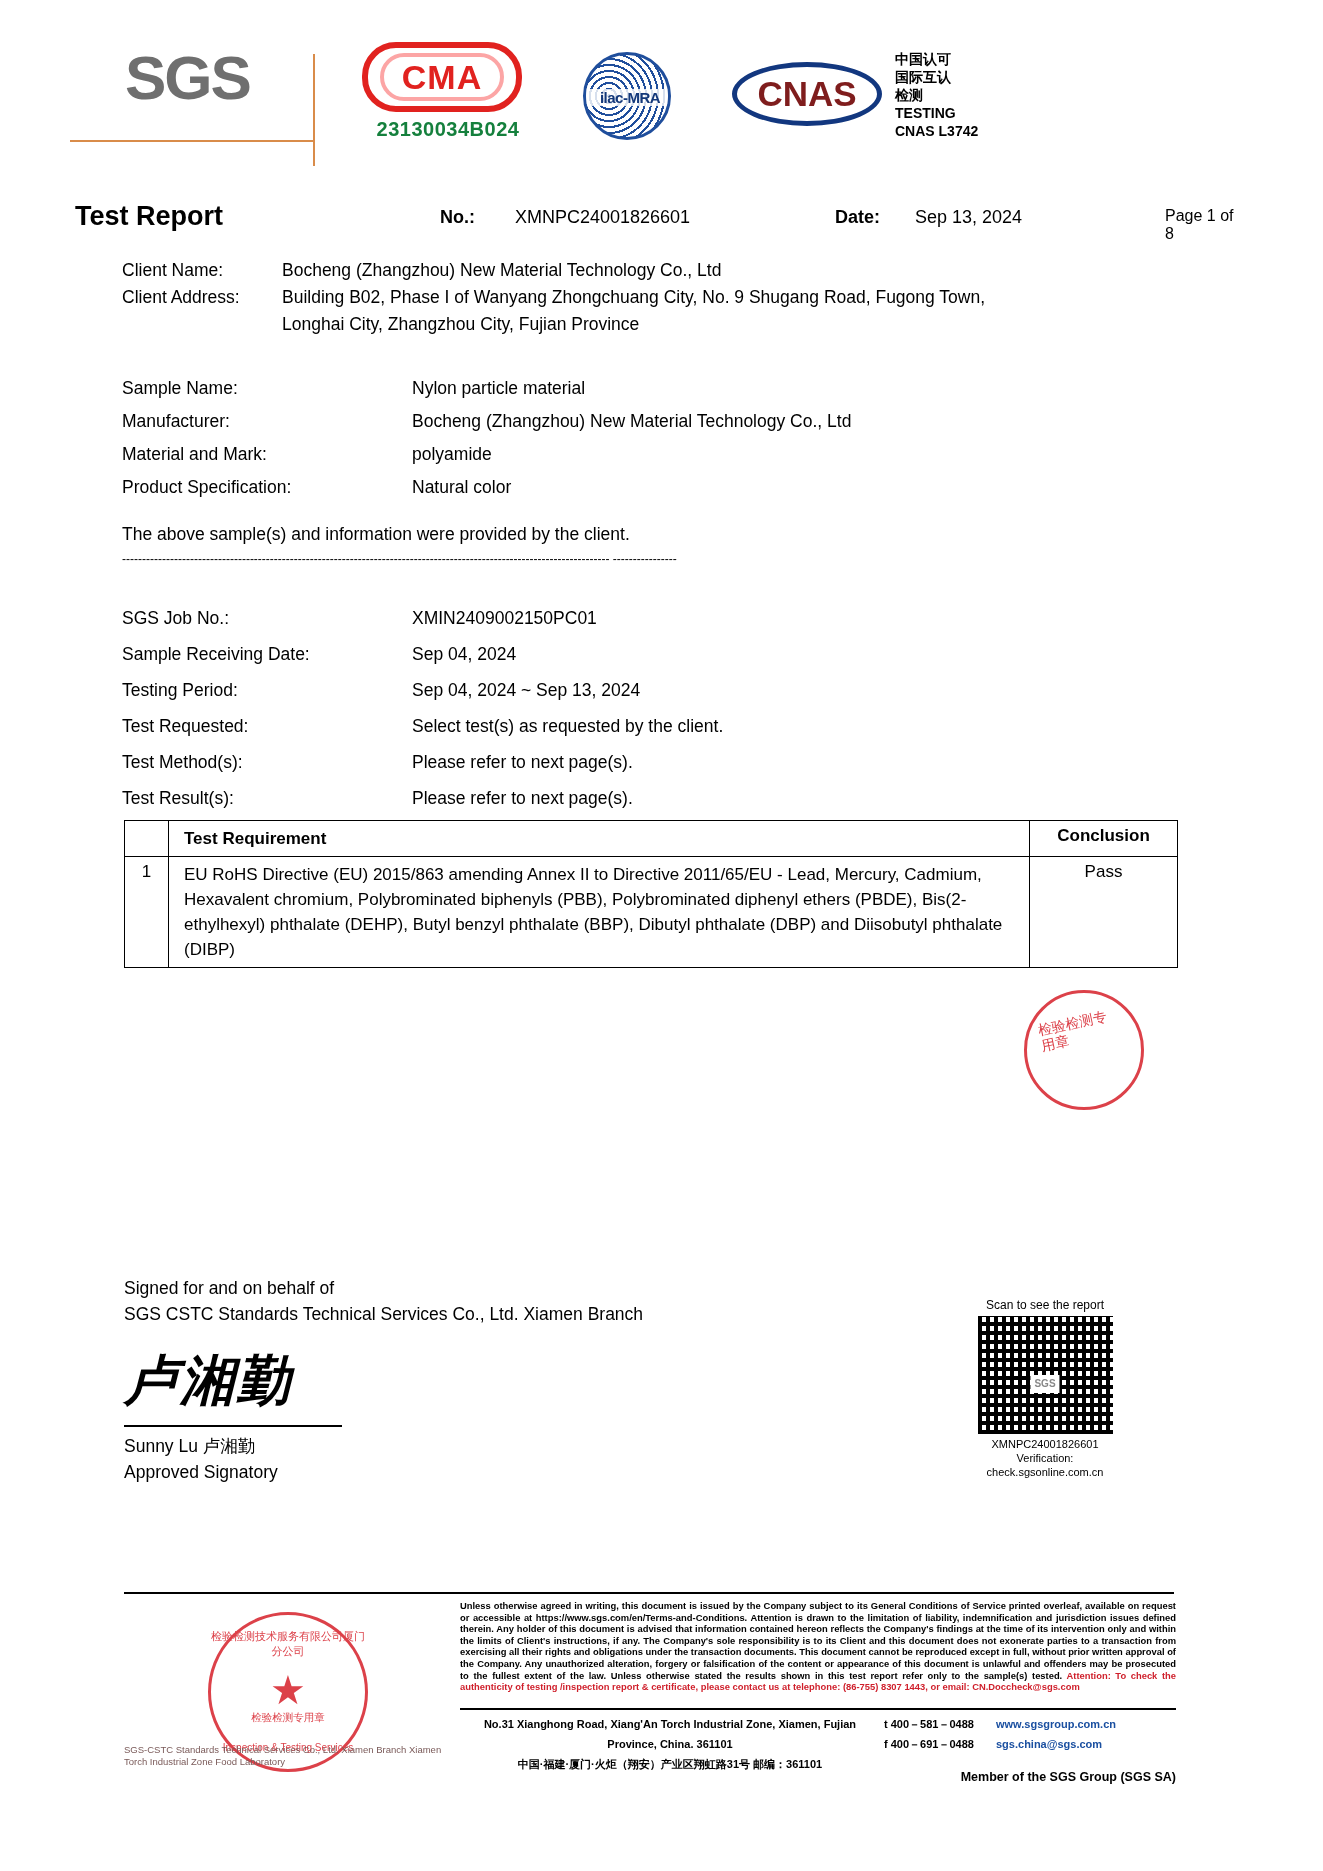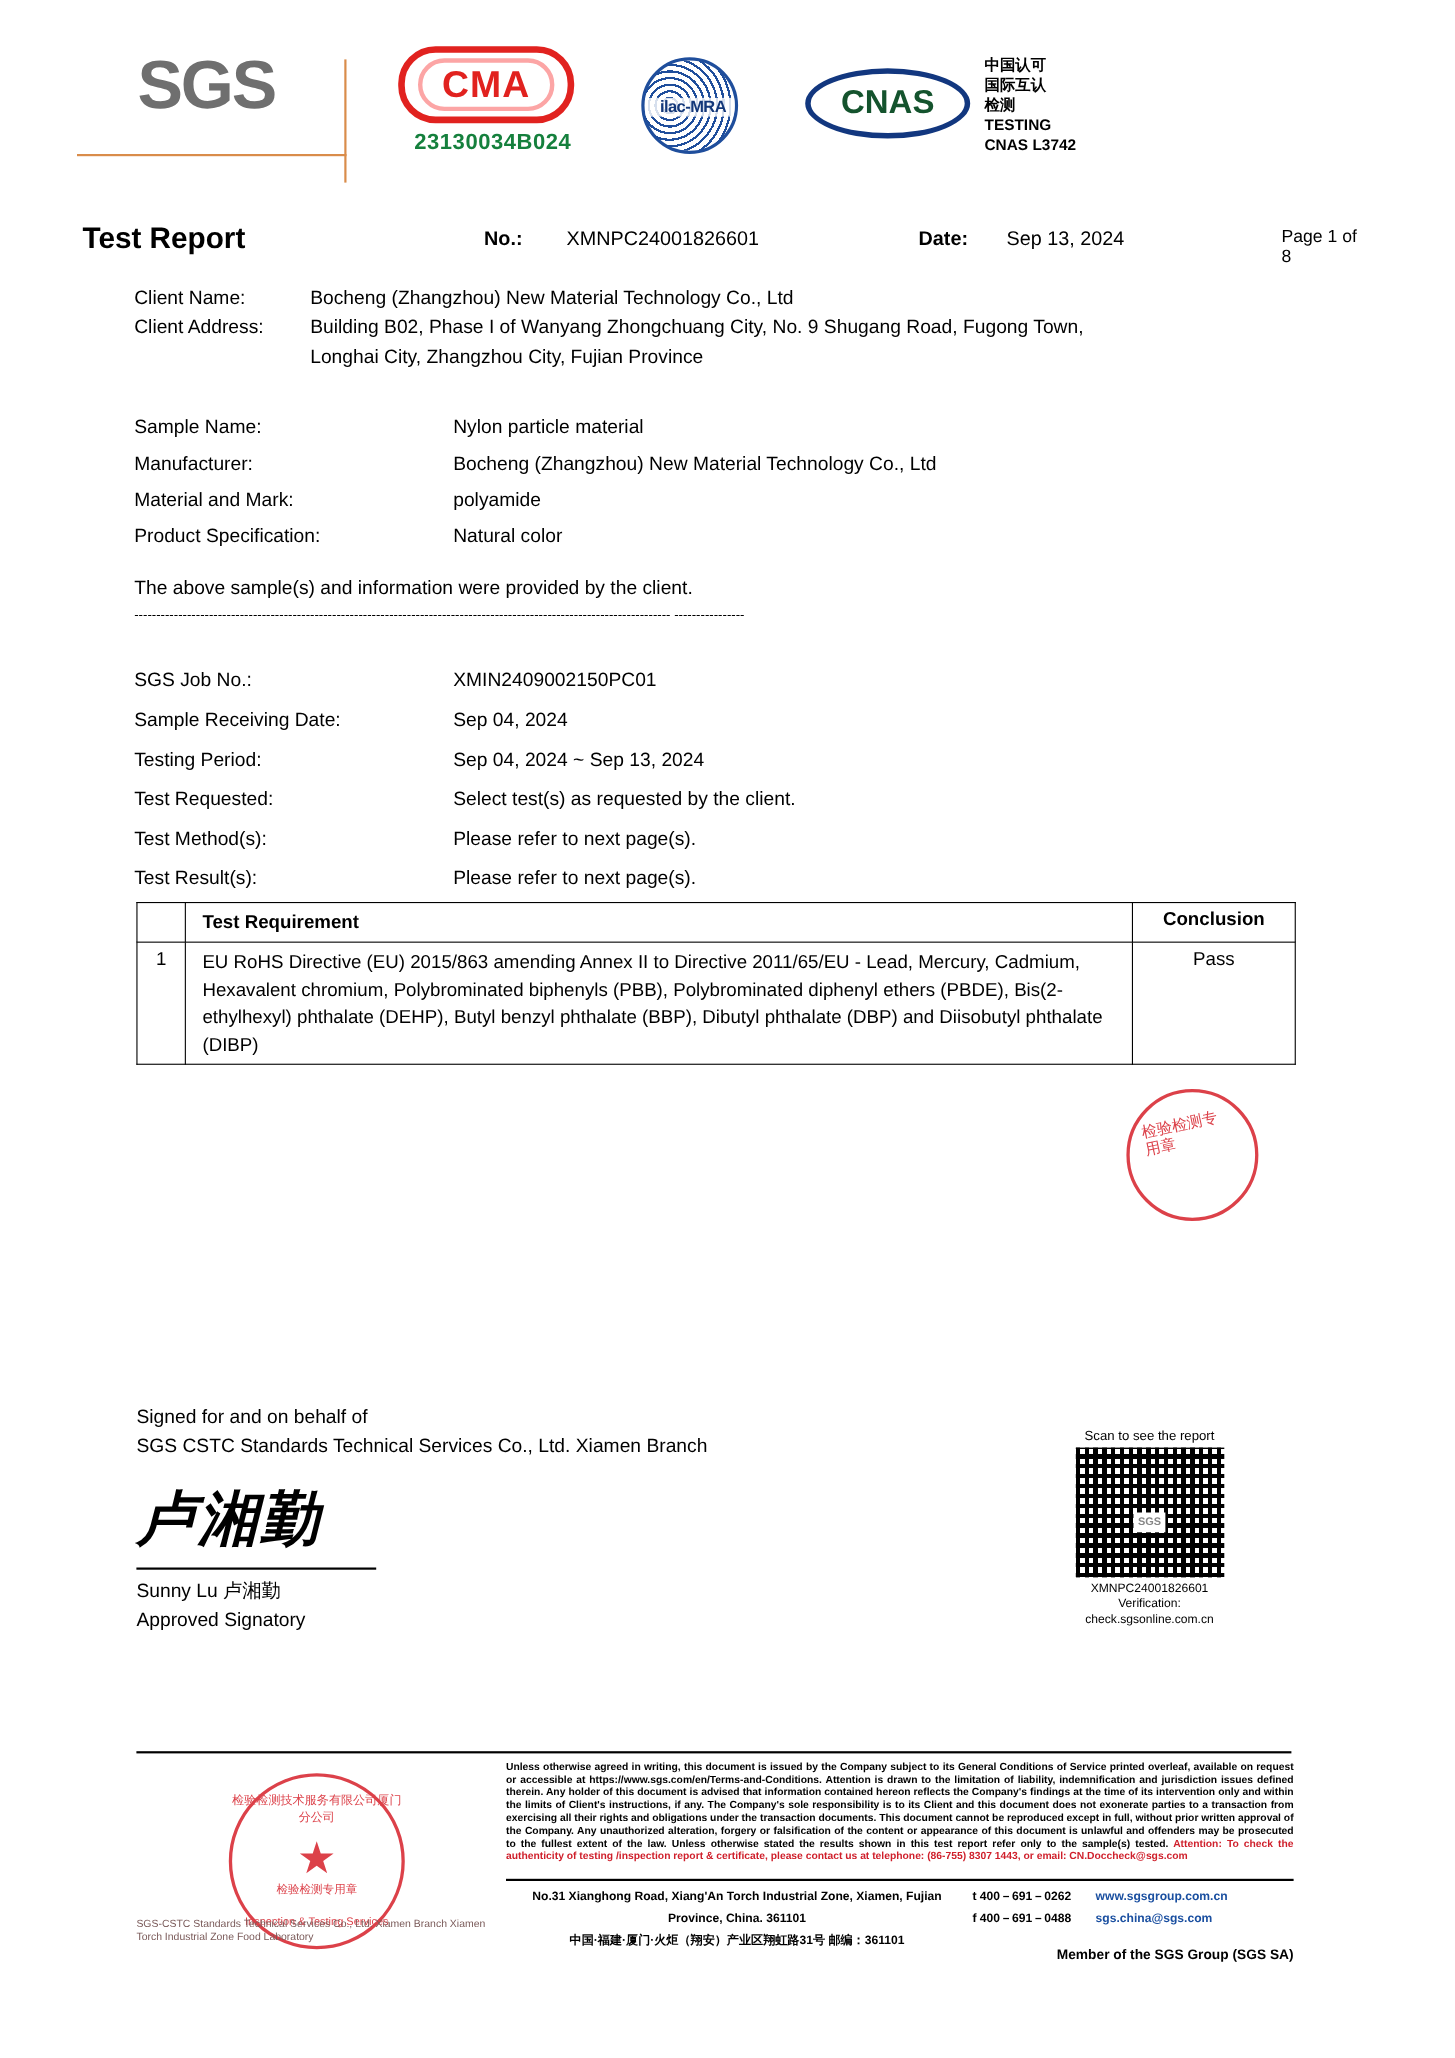--- a/index.html
+++ b/index.html
@@ -139,23 +139,23 @@
     position: absolute;
     left: 0; top: 14px;
     width: 150px; height: 64px;
     border: 5px solid #12377f;
     border-radius: 50%;
     display: flex;
     align-items: center;
     justify-content: center;
   }
   .cnas-oval span {
-    font-size: 30px;
-    font-weight: bold;
-    color: #14532d;
+    font-size: 35px;
+    font-weight: bold;
+    color: #7f1d1d;
     letter-spacing: 0px;
   }
   .cnas-right {
     position: absolute;
     left: 163px;
     top: 2px;
     font-size: 14px;
     line-height: 18px;
     font-weight: bold;
     color: #000;
@@ -634,21 +634,21 @@
 
     <div class="footer-sep"></div>
 
     <div class="footer-addr">
       <div>No.31 Xianghong Road, Xiang'An Torch Industrial Zone, Xiamen, Fujian Province, China.   361101</div>
       <div>中国·福建·厦门·火炬（翔安）产业区翔虹路31号                        邮编：361101</div>
     </div>
 
     <div class="footer-contact">
       <div class="fc-row">
-        <span>t 400－691－0262</span>
+        <span>t 400－581－0488</span>
         <span class="col2">www.sgsgroup.com.cn</span>
       </div>
       <div class="fc-row">
         <span>f 400－691－0488</span>
         <span class="col2">sgs.china@sgs.com</span>
       </div>
     </div>
 
     <div class="footer-member">Member of the SGS Group (SGS SA)</div>
   </div>

